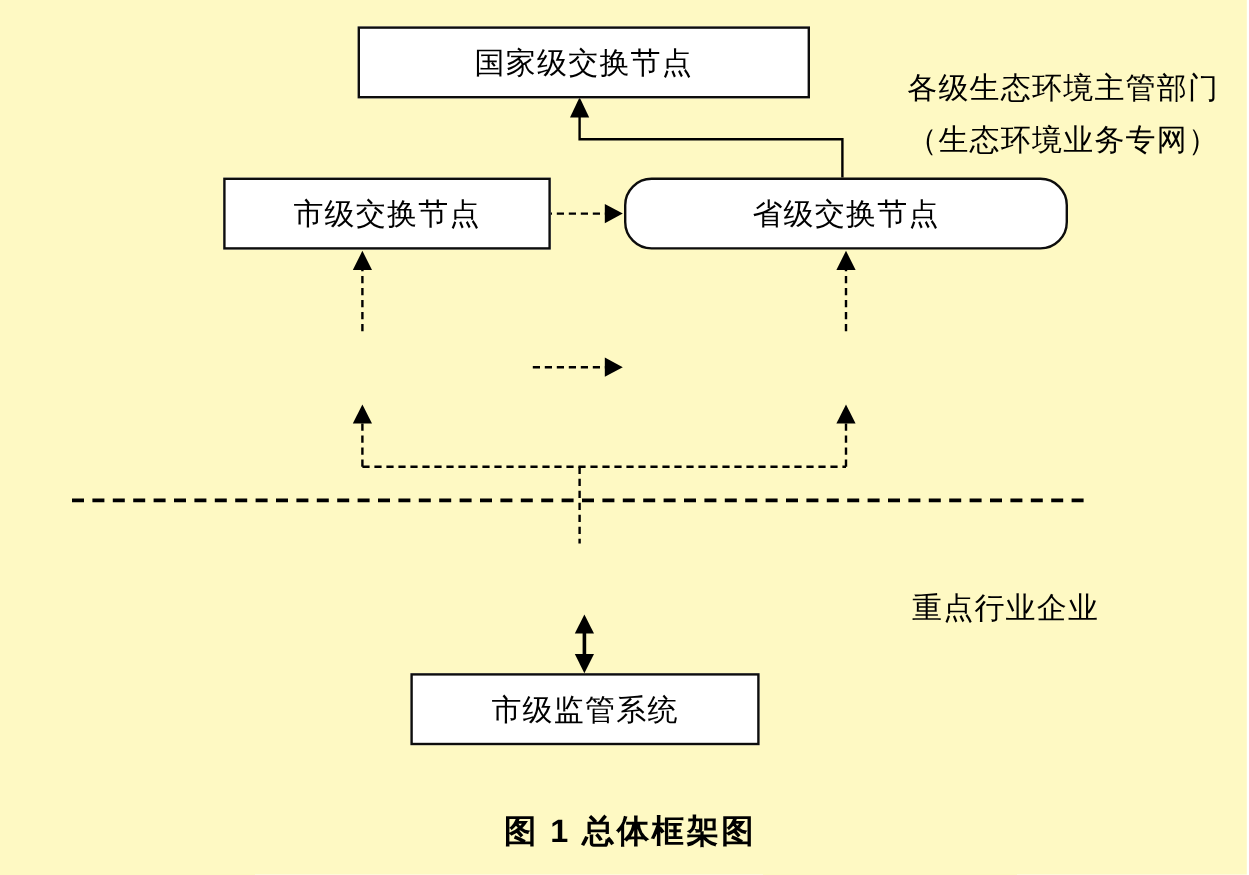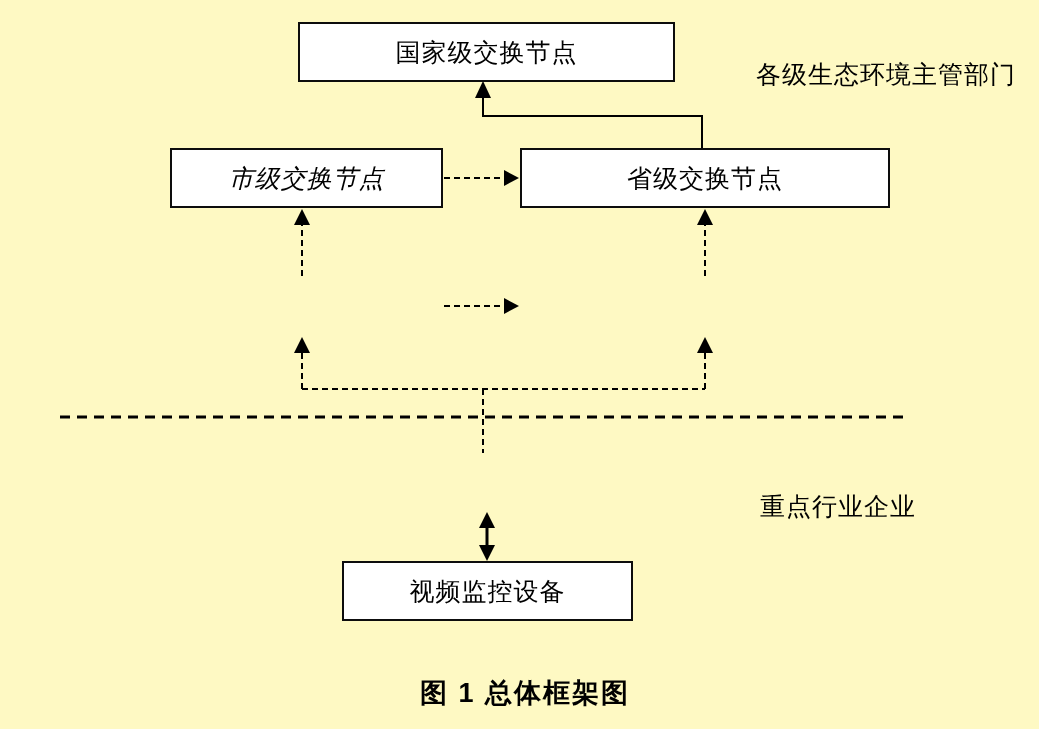--- a/index.html
+++ b/index.html
@@ -31,22 +31,22 @@
     background: #ffffff;
     display: flex;
     align-items: center;
     justify-content: center;
     font-size: 25px;
     letter-spacing: 1px;
     white-space: nowrap;
     color: #000000;
   }
   .node-national    { left: 298px; top: 22px;  width: 377px; height: 60px; }
-  .node-city-exch   { left: 170px; top: 148px; width: 273px; height: 60px; font-style: italic; }
-  .node-prov-exch   { left: 520px; top: 148px; width: 370px; height: 60px; }
+  .node-city-exch   { left: 186px; top: 148px; width: 273px; height: 60px; }
+  .node-prov-exch   { left: 520px; top: 148px; width: 370px; height: 60px; border-radius: 23px; }
   .node-city-sup    { left: 170px; top: 276px; width: 272px; height: 60px; }
   .node-prov-sup    { left: 520px; top: 276px; width: 370px; height: 60px; }
   .node-ent-soft    { left: 320px; top: 453px; width: 330px; height: 59px; }
   .node-video-dev   { left: 342px; top: 561px; width: 291px; height: 60px; }
 
   .zone-label {
     position: absolute;
     font-size: 25px;
     letter-spacing: 1px;
     white-space: nowrap;
@@ -114,23 +114,24 @@
 
   <div class="node node-national">国家级交换节点</div>
 
   <div class="node node-city-exch">市级交换节点</div>
 
   <div class="node node-prov-exch">省级交换节点</div>
 
 
 
 
-  <div class="node node-video-dev">视频监控设备</div>
+  <div class="node node-video-dev">市级监管系统</div>
 
   <div class="zone-label zone-gov">
     <div>各级生态环境主管部门</div>
+    <div>（生态环境业务专网）</div>
   </div>
 
   <div class="zone-label zone-ent">重点行业企业</div>
 
   <div class="figure-caption">图 1 总体框架图</div>
 
 </div>
 
 </body></html>

